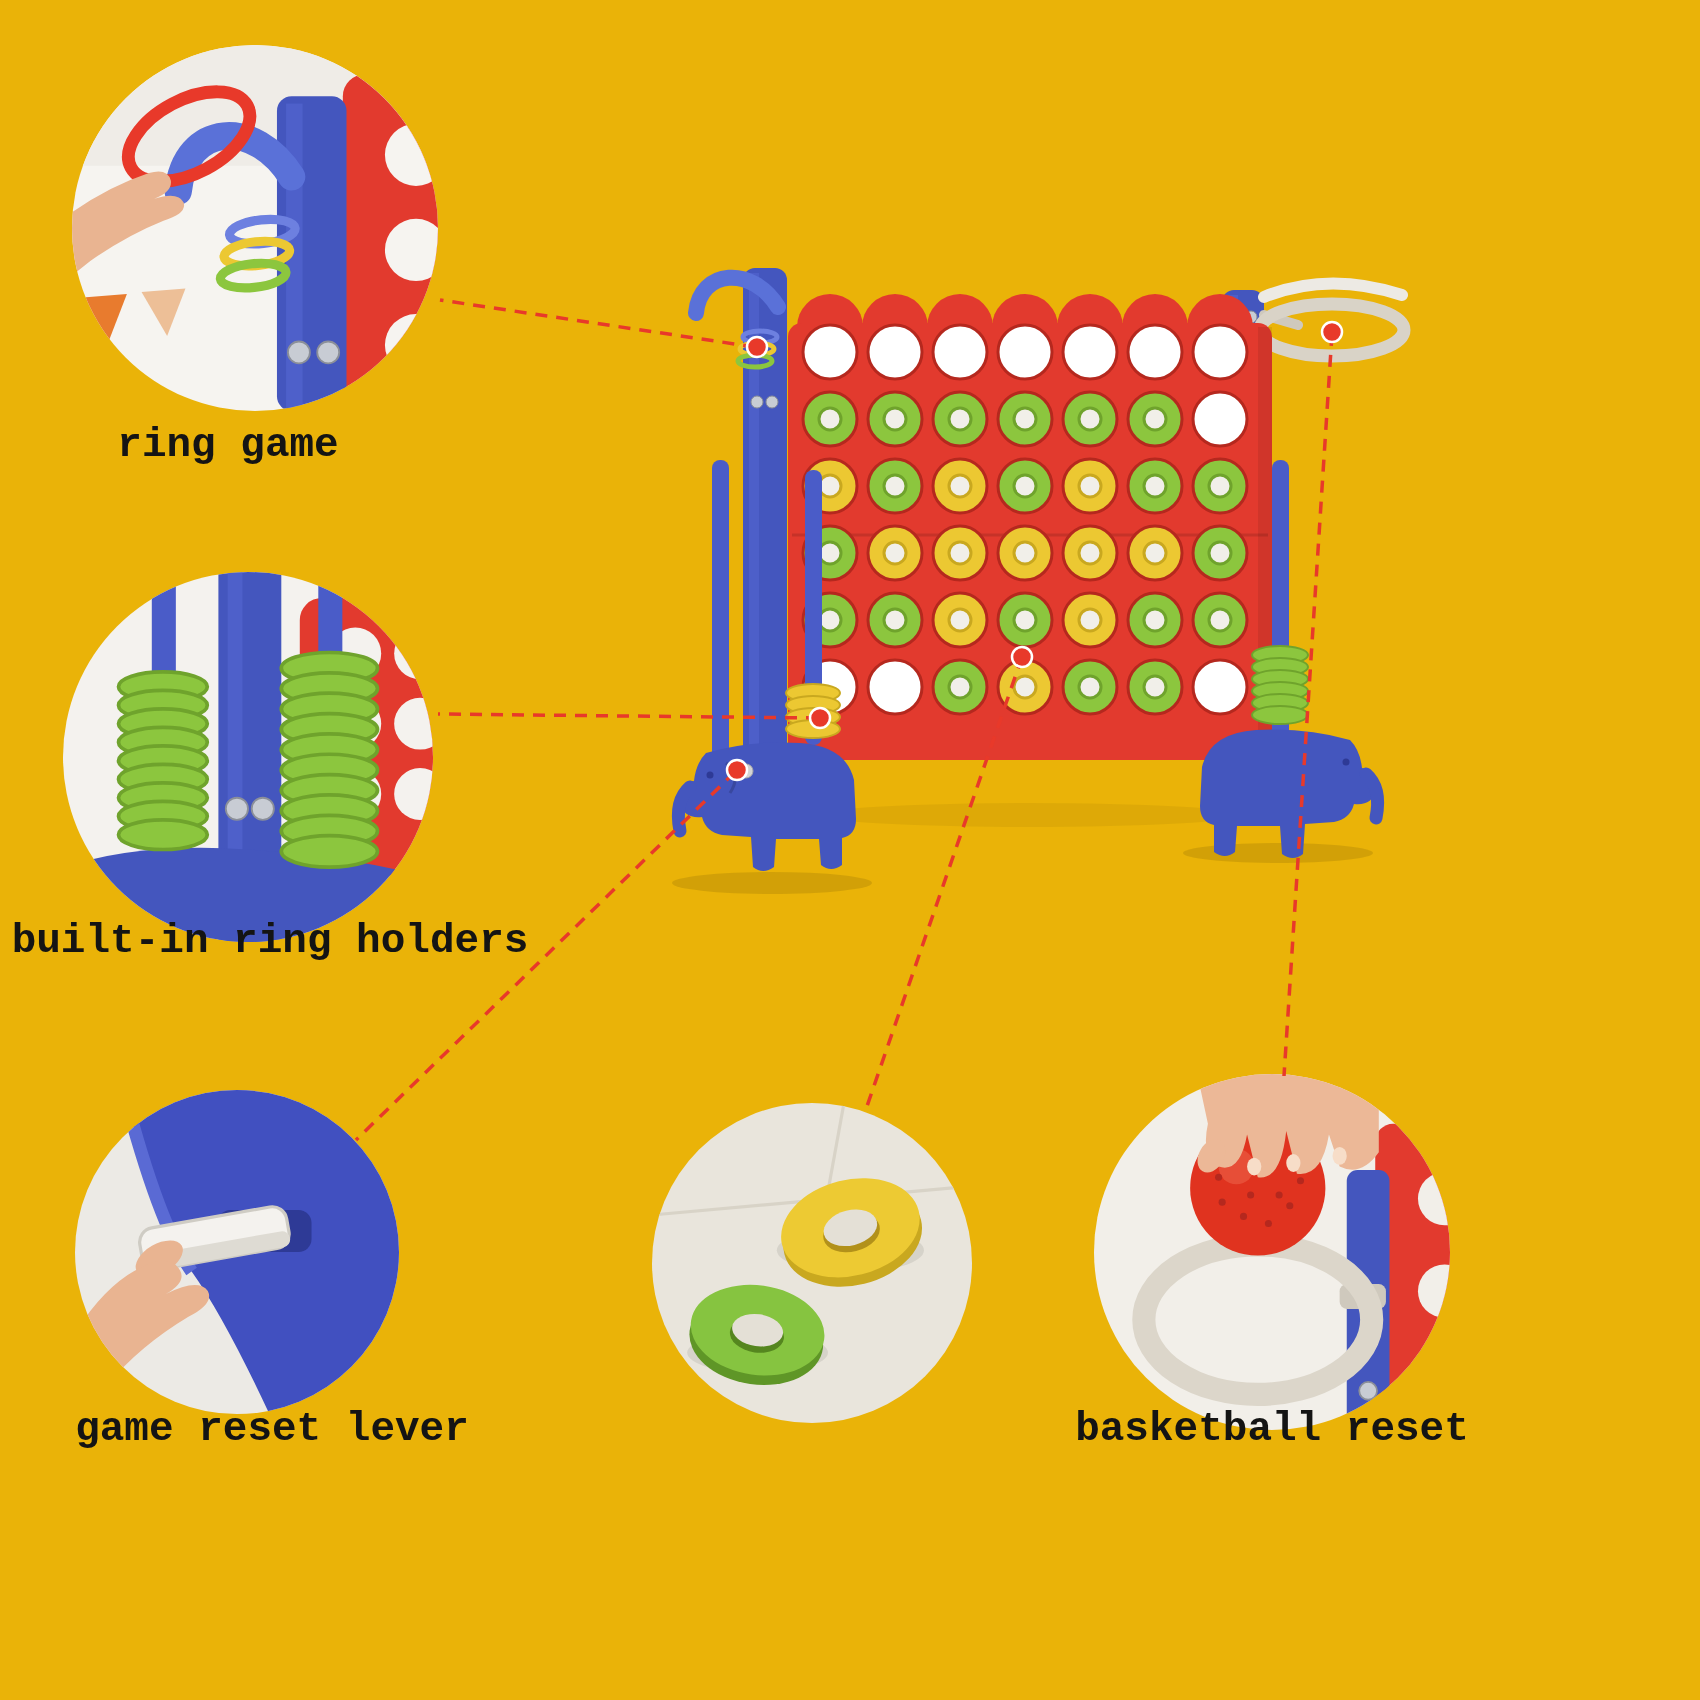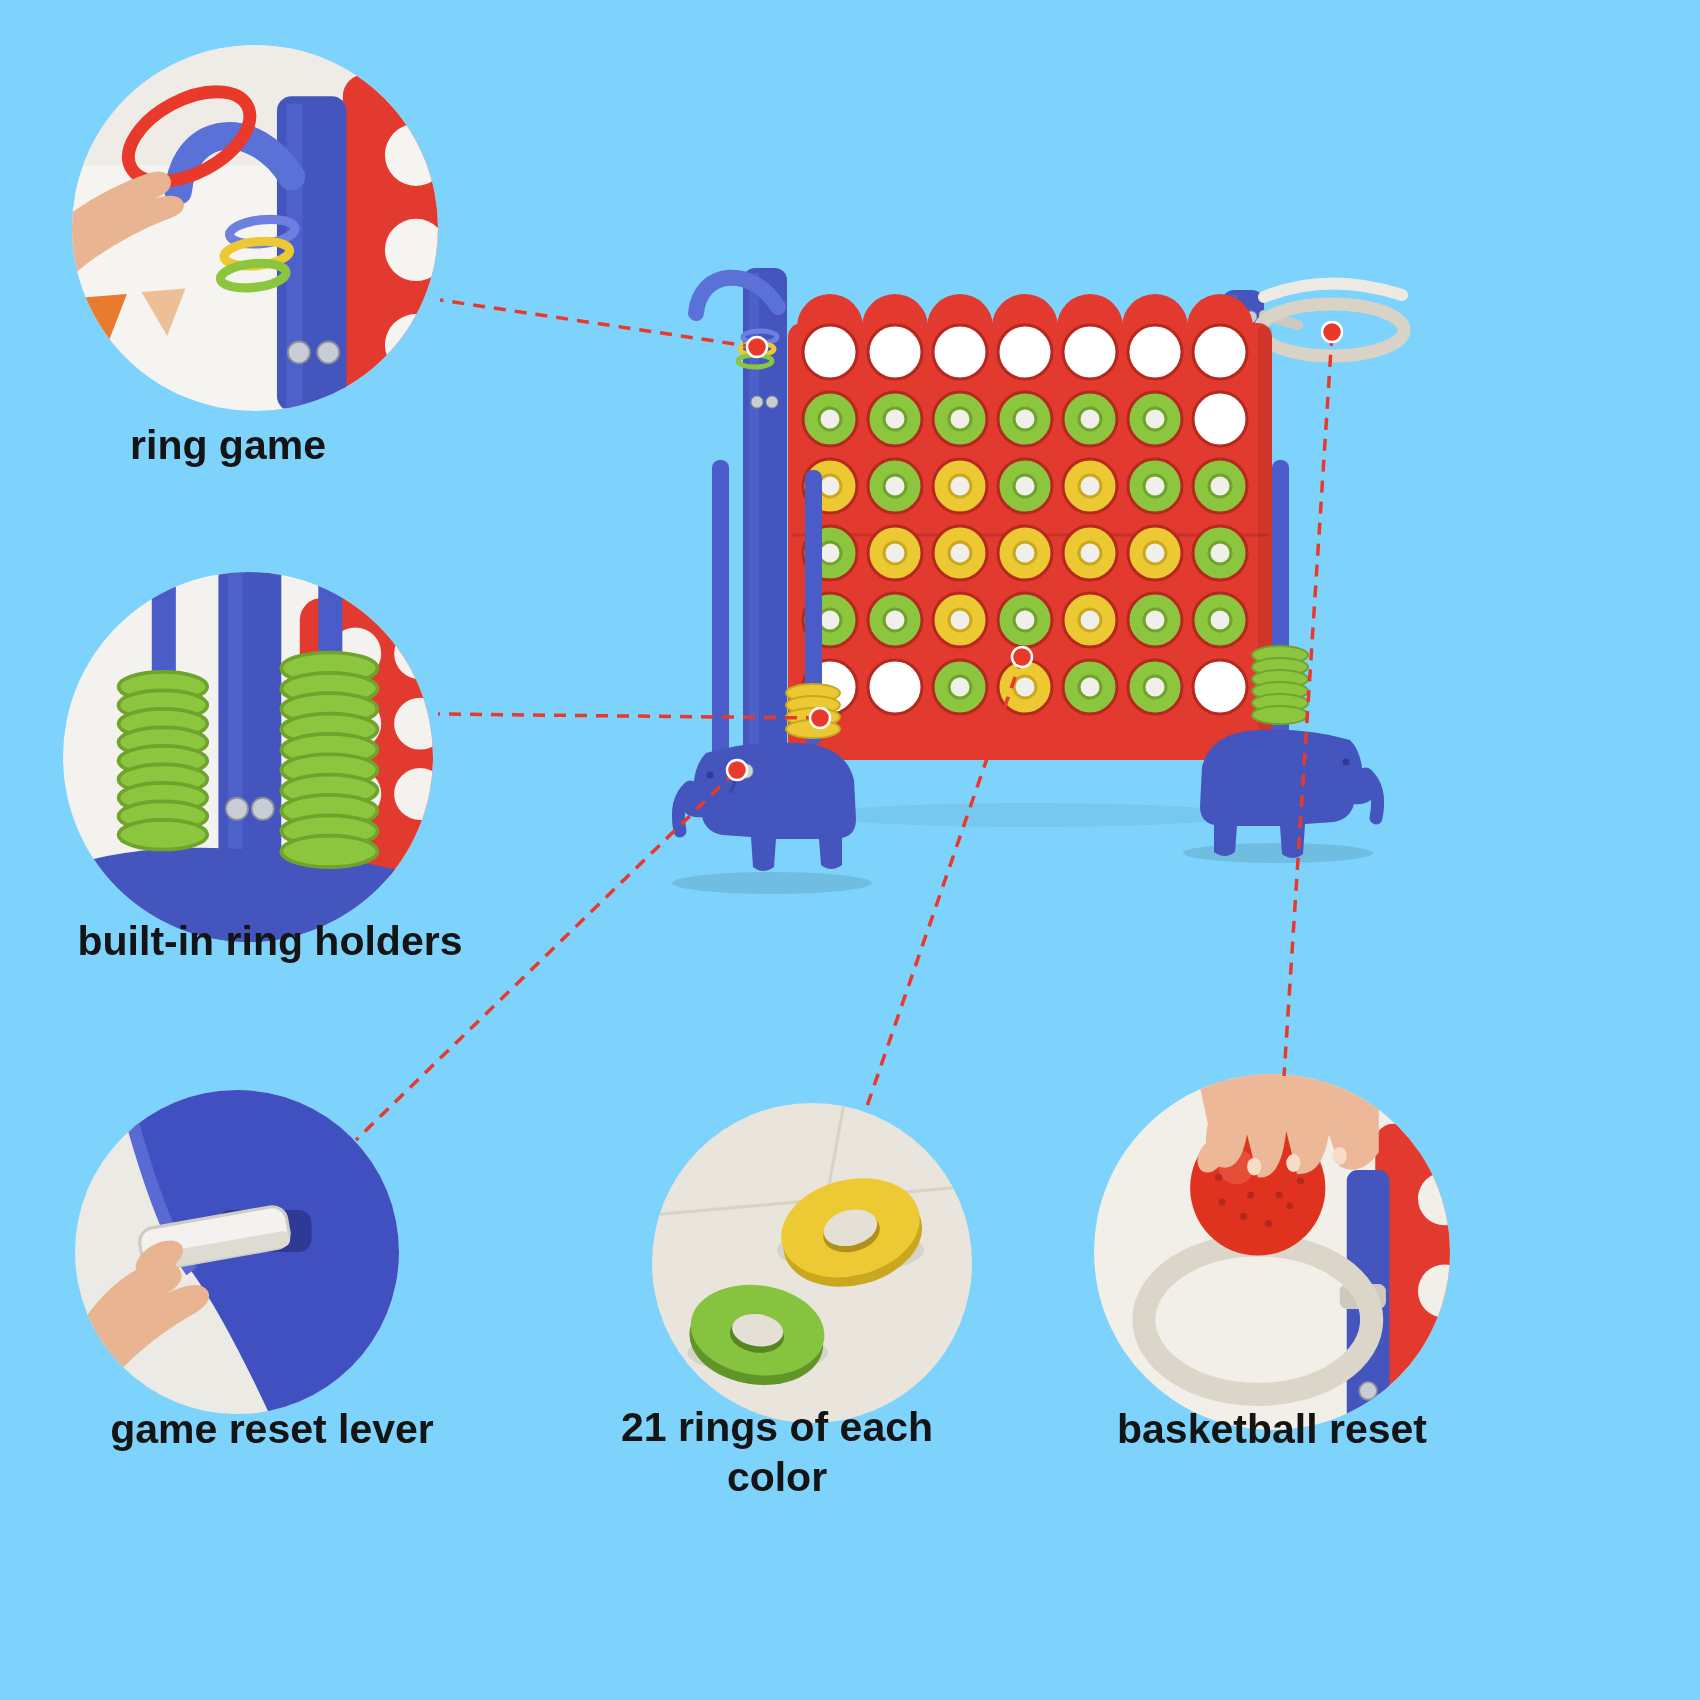--- a/index.html
+++ b/index.html
@@ -1,18 +1,18 @@
 <!DOCTYPE html>
 <html><head>
 <meta charset="utf-8">
 <style>
   * { margin:0; padding:0; box-sizing:border-box; }
   html,body { background:#ffffff; }
   body { font-family:"Liberation Sans", sans-serif; }
-  .stage { position:relative; width:1700px; height:1700px; background:#7dd3fc; overflow:hidden; }
+  .stage { position:relative; width:1700px; height:1700px; background:#eab308; overflow:hidden;font-family:Liberation Mono, monospace; }
 
   .inset { position:absolute; border-radius:50%; overflow:hidden; }
   .inset svg { display:block; width:100%; height:100%; }
 
   #inset-ring-game   { left:72px;   top:45px;   width:366px; height:366px; }
   #inset-ring-holders{ left:63px;   top:572px;  width:370px; height:370px; }
   #inset-reset-lever { left:75px;   top:1090px; width:324px; height:324px; }
   #inset-ring-count  { left:652px;  top:1103px; width:320px; height:320px; }
   #inset-hoop        { left:1094px; top:1074px; width:356px; height:356px; }
 
@@ -339,21 +339,20 @@
         <ellipse cx="138" cy="46" rx="4" ry="5" fill="#f7ddc8"></ellipse>
         <ellipse cx="112" cy="50" rx="4" ry="5" fill="#f7ddc8"></ellipse>
         <ellipse cx="90" cy="52" rx="4" ry="5" fill="#f7ddc8"></ellipse>
       </g>
     </svg>
   </figure>
 
   <div class="callout-label" id="label-ring-game">ring game</div>
   <div class="callout-label" id="label-ring-holders">built-in ring holders</div>
   <div class="callout-label" id="label-reset-lever">game reset lever</div>
-  <div class="callout-label" id="label-ring-count">21 rings of each color</div>
   <div class="callout-label" id="label-hoop">basketball reset</div>
 
   <svg id="leaders-svg" viewBox="0 0 1700 1700">
     <g stroke="#e8392a" stroke-width="3.5" stroke-dasharray="12 9" fill="none">
       <path d="M 755 347 L 440 300"></path>
       <path d="M 818 718 L 438 714"></path>
       <path d="M 735 772 L 356 1140"></path>
       <path d="M 1022 657 L 865 1112"></path>
       <path d="M 1332 334 L 1284 1076"></path>
     </g>

